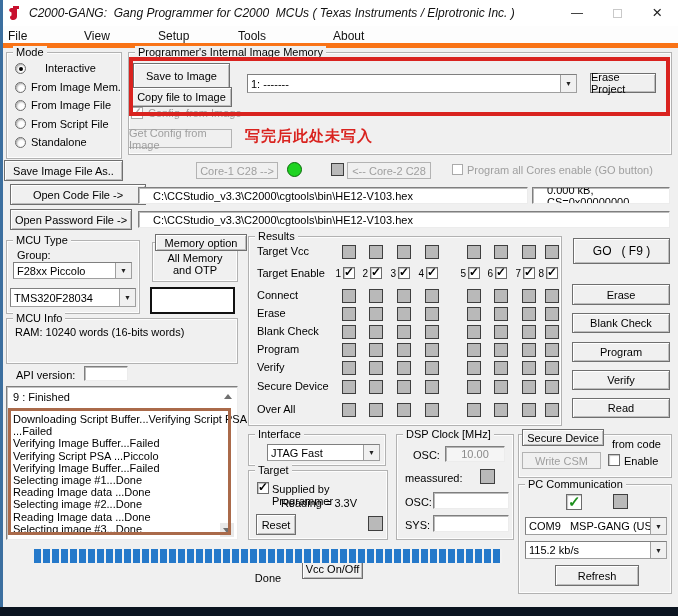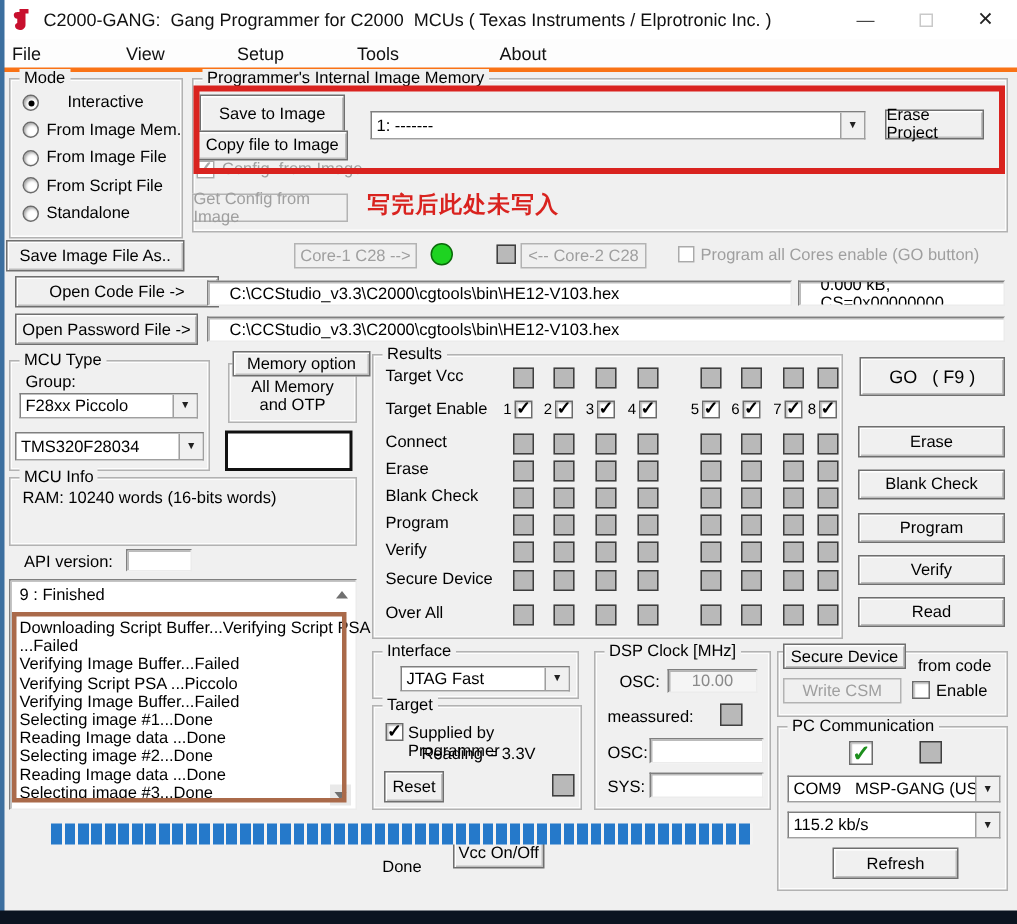--- a/index.html
+++ b/index.html
@@ -1,24 +1,24 @@
 <!DOCTYPE html>
 <html><head>
 <meta charset="utf-8">
 <style>
 *{margin:0;padding:0;box-sizing:border-box;}
 body{background:#9a9a9a;font-family:"Liberation Sans",sans-serif;}
 .win{position:relative;width:678px;height:616px;background:#f0f0f0;overflow:hidden;font-size:11px;color:#000;}
 .pre{white-space:pre;}
 .edge-left{position:absolute;left:0;top:0;width:3px;height:616px;background:#3c6f9f;z-index:30;}
 .edge-bottom{position:absolute;left:0;top:607px;width:678px;height:9px;background:#0b1420;z-index:30;}
-.titlebar{position:absolute;left:0;top:0;width:678px;height:26px;background:#ffffff;display:flex;align-items:center;}
+.titlebar{position:absolute;left:0;top:0;width:678px;height:26px;background:#ffffff;display:flex;align-items:center;font-style:italic;}
 .title-text{font-size:12px;margin-left:6px;color:#111;}
 .tb-btn{position:absolute;top:0;width:34px;height:26px;display:flex;align-items:center;justify-content:center;color:#444;}
-.menubar{position:absolute;left:0;top:26px;width:678px;height:22px;background:#fdfdfd;border-bottom:3px solid #f97316;font-size:12px;}
+.menubar{position:absolute;left:0;top:26px;width:678px;height:22px;background:#fdfdfd;border-bottom:5px solid #f97316;font-size:12px;}
 .menu-item{position:absolute;top:3px;color:#111;}
 .group{position:absolute;border:1px solid #b2b2b2;box-shadow:inset 0 0 0 1px #fdfdfd;}
 .glabel{position:absolute;top:-7px;left:6px;background:#f0f0f0;padding:0 3px;font-size:11px;line-height:13px;}
 .btn{position:absolute;background:#f0f0f0;border:1px solid #6f6f6f;box-shadow:inset 1px 1px 0 #ffffff,inset -1px -1px 0 #bdbdbd;display:flex;align-items:center;justify-content:center;font-size:11px;}
 .btn.dis{color:#9f9f9f;border:1px solid #b3b3b3;box-shadow:none;}
 .field{position:absolute;background:#fff;border:1px solid;border-color:#7f7f7f #ececec #ececec #7f7f7f;box-shadow:inset 1px 1px 0 rgba(60,60,60,.35);overflow:hidden;display:flex;align-items:center;padding:0 14px;}
 .combo{position:absolute;background:#fff;border:1px solid;border-color:#7f7f7f #9f9f9f #9f9f9f #7f7f7f;display:flex;align-items:center;padding:0 3px;overflow:hidden;}
 .combo .arrow{position:absolute;right:0;top:0;bottom:0;width:16px;background:#f0f0f0;border-left:1px solid #9f9f9f;display:flex;align-items:center;justify-content:center;font-size:7px;color:#222;}
 .radio{width:11px;height:11px;border-radius:50%;border:1px solid #6b6b6b;background:#fff;box-shadow:inset 1px 1px 2px rgba(0,0,0,.35);display:inline-block;position:relative;flex:none;}
 .radio.sel::after{content:"";position:absolute;left:3px;top:3px;width:4px;height:4px;border-radius:50%;background:#000;}
@@ -69,21 +69,21 @@
     <span class="menu-item" style="left:333px;">About</span>
   </div>
 
   <div class="group" style="left:6px;top:52px;width:116px;height:107px;">
     <span class="glabel">Mode</span>
     <div style="position:absolute;left:8px;top:9px;display:flex;flex-direction:column;gap:6.5px;">
       <label style="display:flex;align-items:center;gap:19px;">
           <span class="radio sel"></span>
           <span>Interactive</span>
         </label>
-      <label style="display:flex;align-items:flex-start;gap:5px;">
+      <label style="display:flex;align-items:flex-end;gap:5px;">
           <span class="radio"></span>
           <span>From Image Mem.</span>
         </label>
       <label style="display:flex;align-items:center;gap:5px;">
           <span class="radio"></span>
           <span>From Image File</span>
         </label>
       <label style="display:flex;align-items:center;gap:5px;">
           <span class="radio"></span>
           <span>From Script File</span>

